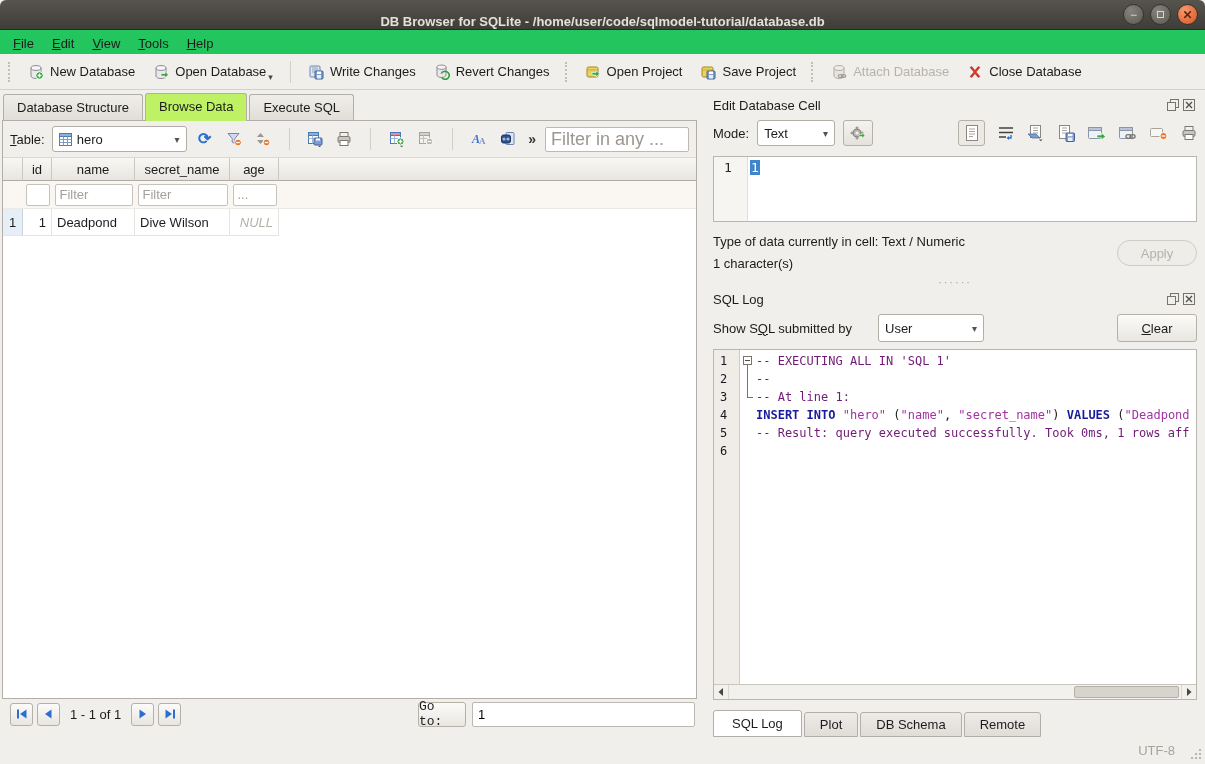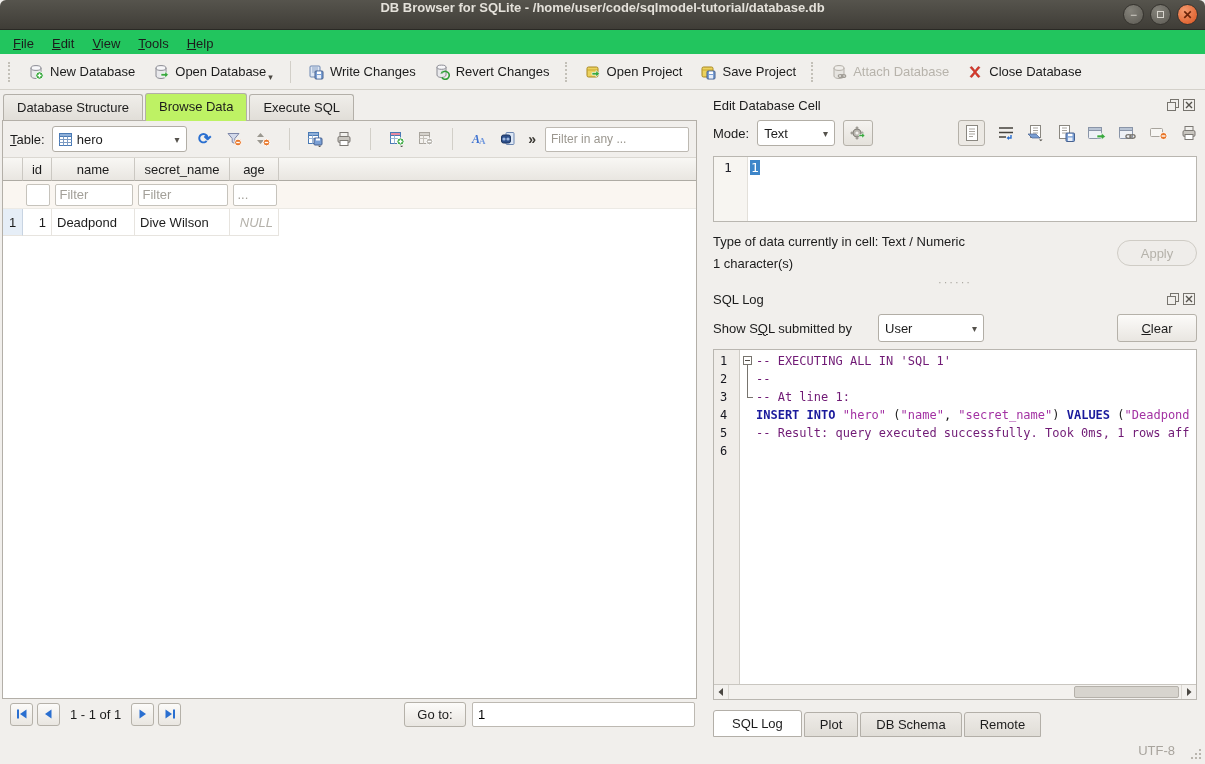--- a/index.html
+++ b/index.html
@@ -2,21 +2,21 @@
 <html><head>
 <meta charset="utf-8">
 <style>
   *{box-sizing:border-box;margin:0;padding:0;}
   html,body{width:1205px;height:764px;overflow:hidden;}
   body{font-family:"Liberation Sans",sans-serif;font-size:13px;color:#1c1c1c;background:#f1efec;}
   .window{width:1205px;height:764px;display:flex;flex-direction:column;}
 
   
   .titlebar{height:30px;background:linear-gradient(#56544d,#3f3d37);border-bottom:1px solid #2a2925;
-    display:flex;align-items:flex-start;position:relative;border-radius:6px 6px 0 0;}
+    display:flex;align-items:flex-end;position:relative;border-radius:6px 6px 0 0;}
   .titlebar .title{flex:1;text-align:center;color:#e4e1da;font-weight:bold;}
   .winbtns{position:absolute;right:7px;top:4px;display:flex;gap:6px;}
   .wbtn{width:21px;height:21px;border-radius:50%;border:1px solid #35332e;color:#d8d5ce;
     background:radial-gradient(circle at 35% 30%,#84827a,#5c5a53);display:flex;align-items:center;justify-content:center;
     font-size:12px;line-height:1;}
   .wbtn .sq{width:7px;height:7px;border:1px solid #d8d5ce;}
   .wbtn.close{background:radial-gradient(circle at 35% 30%,#f49a6f,#d9531e);color:#6b2409;font-weight:bold;}
 
   
   .menubar{height:24px;display:flex;align-items:flex-end;padding-left:4px;background:#22c55e;}
@@ -45,21 +45,21 @@
   .browse-toolbar{height:37px;background:#f1efec;border-bottom:1px solid #dbd8d2;display:flex;align-items:center;
     padding:0 7px;gap:7px;flex:0 0 37px;}
   .combo{height:26px;background:#fff;border:1px solid #b2aea6;border-radius:3px;display:flex;align-items:center;
     padding:0 6px;gap:5px;}
   .combo .caret{margin-left:auto;color:#55524c;font-size:10px;}
   .combo-table{width:146px;}
   .ibtn{width:24px;height:24px;display:flex;align-items:center;justify-content:center;}
   .blue-glyph{color:#2a6fd0;font-weight:bold;font-size:16px;line-height:1;}
   .overflow-chevron{font-weight:bold;color:#3a3833;font-size:14px;margin:0 2px;}
   .filter-any{height:25px;width:144px;border:1px solid #bdb9b2;border-radius:2px;background:#fff;padding:0 5px;
-    font-family:"Liberation Sans",sans-serif;font-size:12px;color:#1c1c1c;}
+    font-family:"Liberation Sans",sans-serif;font-size:18px;color:#1c1c1c;}
   .filter-any::placeholder{color:#9b978f;}
 
   
   .grid-area{flex:1;background:#fff;overflow:hidden;display:flex;flex-direction:column;}
   .g-row{display:flex;flex:0 0 auto;}
   .hc{background:linear-gradient(#f8f7f4,#e9e6e1);border-right:1px solid #cbc8c2;border-bottom:1px solid #aeaba4;
     display:flex;align-items:center;justify-content:center;height:23px;}
   .hc.filler{border-right:none;justify-content:flex-start;}
   .c-num{width:20px;flex:0 0 20px;}
   .c-id{width:29px;flex:0 0 29px;}
@@ -79,21 +79,21 @@
   .null-val{color:#b4b1aa;font-style:italic;}
 
   
   .pagination{height:30px;display:flex;align-items:center;padding:3px 10px 3px 8px;gap:4px;margin-bottom:8px;}
   .pbtn{width:23px;height:23px;border:1px solid #b5b1a9;border-radius:3px;background:linear-gradient(#fcfbf9,#e9e6e1);
     display:flex;align-items:center;justify-content:center;gap:1px;}
   .range-label{margin:0 6px;}
   .goto-group{margin-left:auto;display:flex;align-items:center;gap:6px;}
   .btn{border:1px solid #b5b1a9;border-radius:3px;background:linear-gradient(#fcfbf9,#e9e6e1);
     display:flex;align-items:center;justify-content:center;}
-  .goto-btn{width:62px;height:25px;}
+  .goto-btn{width:48px;height:25px;font-family:Liberation Mono, monospace;}
   .goto-input{width:223px;height:25px;border:1px solid #bdb9b2;border-radius:2px;padding:0 5px;
     font-family:"Liberation Sans",sans-serif;font-size:13px;}
 
   
   .right-pane{width:500px;display:flex;flex-direction:column;padding:4px 8px 0 8px;min-height:0;}
   .dock-header{height:22px;display:flex;align-items:center;flex:0 0 22px;justify-content:space-between;}
   .dock-header .dtitle{flex:1;}
   .dock-icons{display:flex;gap:4px;align-items:center;padding-right:2px;}
   .mode-row{height:34px;display:flex;align-items:center;gap:8px;flex:0 0 34px;}
   .combo-mode{width:78px;}

